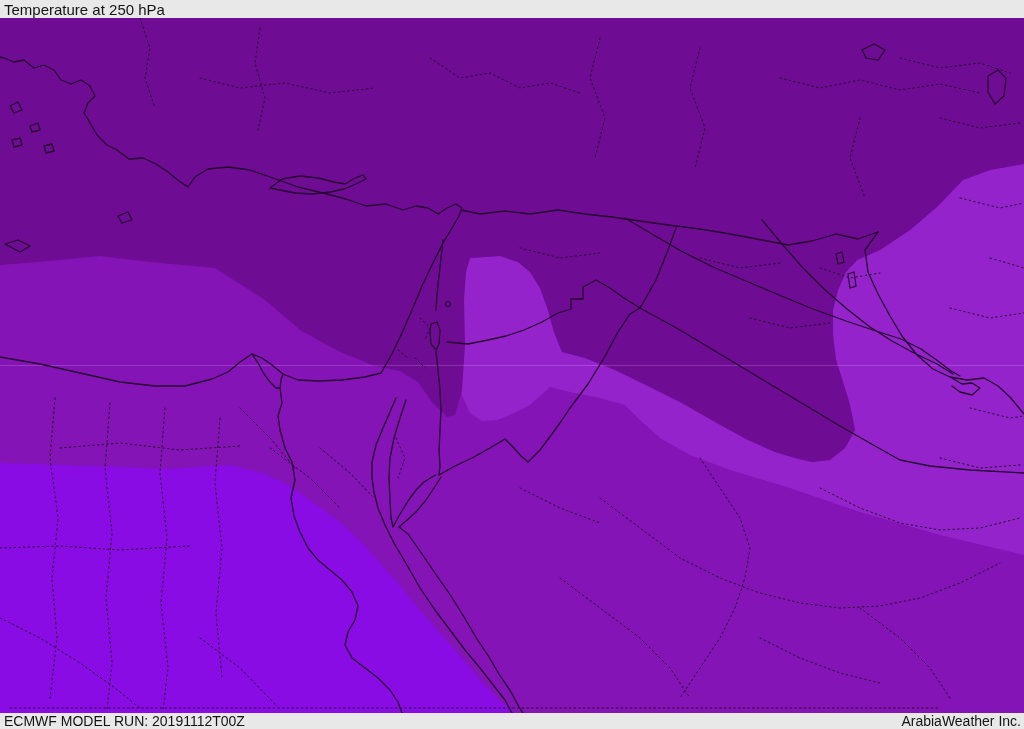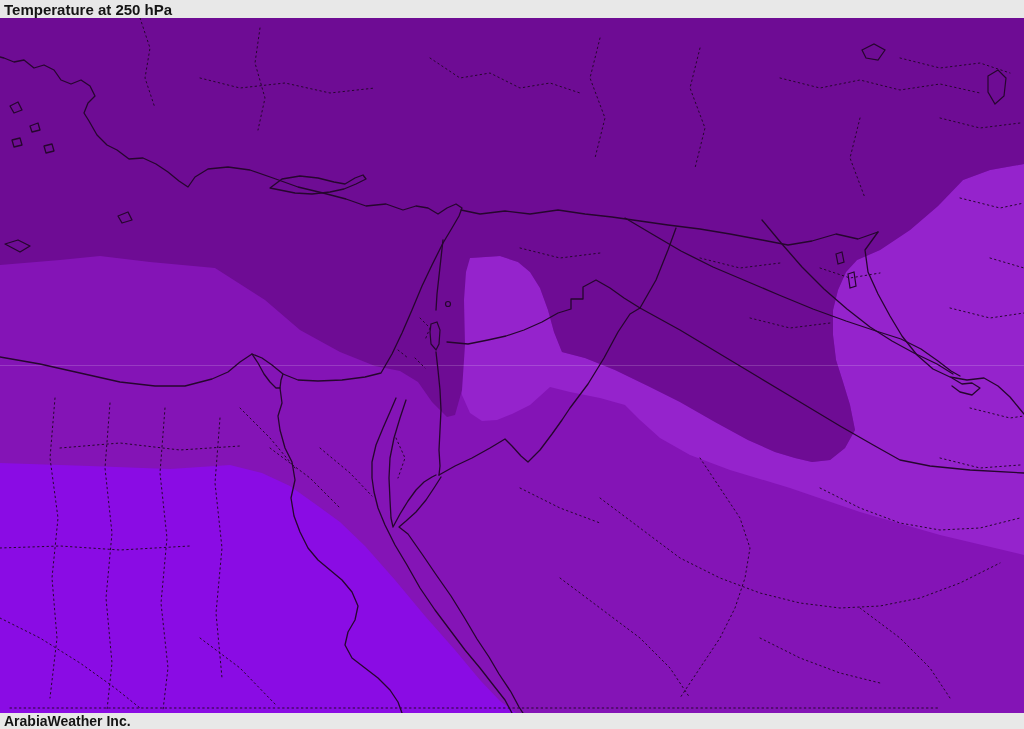--- a/index.html
+++ b/index.html
@@ -1,17 +1,17 @@
 <!DOCTYPE html>
 <html style="--line: #26062e;"><head>
 <meta charset="utf-8">
 <style>
   html,body{margin:0;padding:0;background:#ddd;}
   #screen{position:relative;width:1024px;height:729px;overflow:hidden;
-          font-family:"Liberation Sans",sans-serif;background:#e8e8e8;font-weight:bold;}
+          font-family:"Liberation Sans",sans-serif;background:#e8e8e8;}
   .bar{position:absolute;left:0;width:1024px;display:flex;justify-content:space-between;
        align-items:center;background:#e8e8e8;color:#141414;box-sizing:border-box;
        padding:0 3px 0 4px;}
   #topbar{top:0;height:18px;font-size:15px;}
   #botbar{bottom:0;height:16px;font-size:14px;}
   .bar span{white-space:nowrap;line-height:1;}
   #mapwrap{position:absolute;top:18px;left:0;width:1024px;height:695px;}
   svg{display:block;}
   .coast{fill:none;stroke:var(--line);stroke-width:1.3;stroke-linejoin:round;stroke-linecap:round;}
   .admin{fill:none;stroke:var(--line);stroke-width:1;stroke-dasharray:1.5 3.2;stroke-linecap:round;}
@@ -126,16 +126,17 @@
   <path class="admin" d="M600,480 L640,510 680,540 720,560 760,575 800,585 840,590 880,588 920,580 960,565 1000,545
     M700,440 L720,470 740,500 750,530 745,560 735,590 720,620 700,650 680,680
     M560,560 L600,590 640,620 670,650 690,680 M820,470 L860,490 900,505 940,512 980,510 1020,500
     M860,590 L900,620 930,650 950,680 M760,620 L800,640 840,655 880,665 M520,470 L560,490 600,505"></path>
 
   <path class="admin" d="M10,690 L940,690"></path>
 </svg>
 </div>
 
 <div id="botbar" class="bar" style="background: rgb(232, 232, 232); color: rgb(20, 20, 20);">
+  <span>ECMWF MODEL RUN: 20191112T00Z</span>
   <span>ArabiaWeather Inc.</span>
 </div>
 
 </div>
 
 </body></html>

